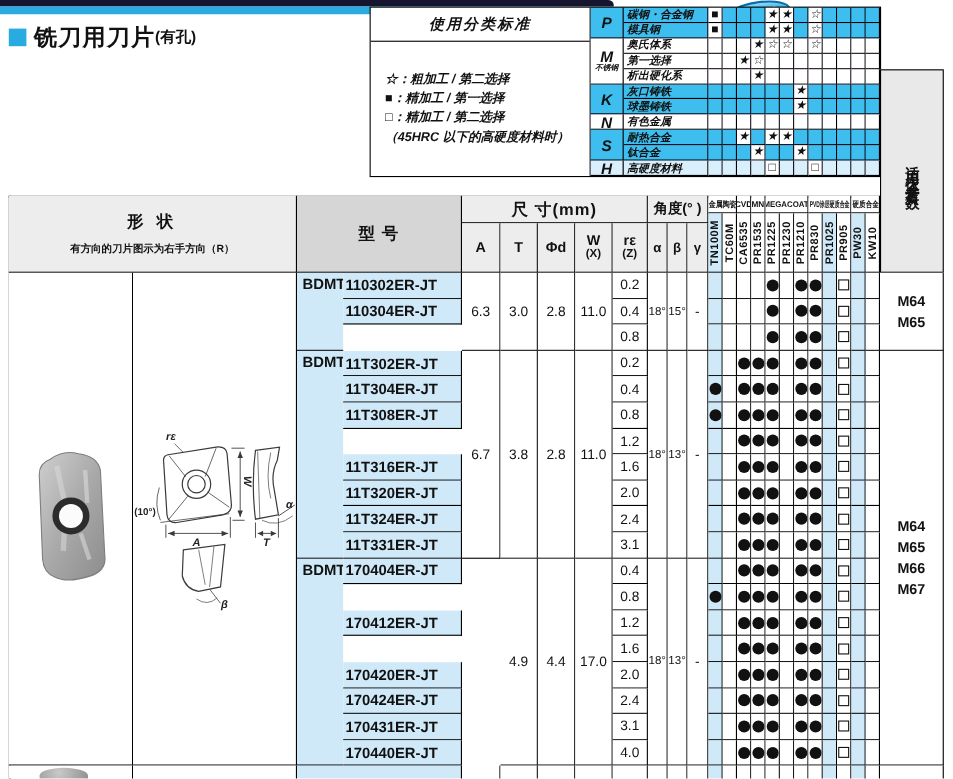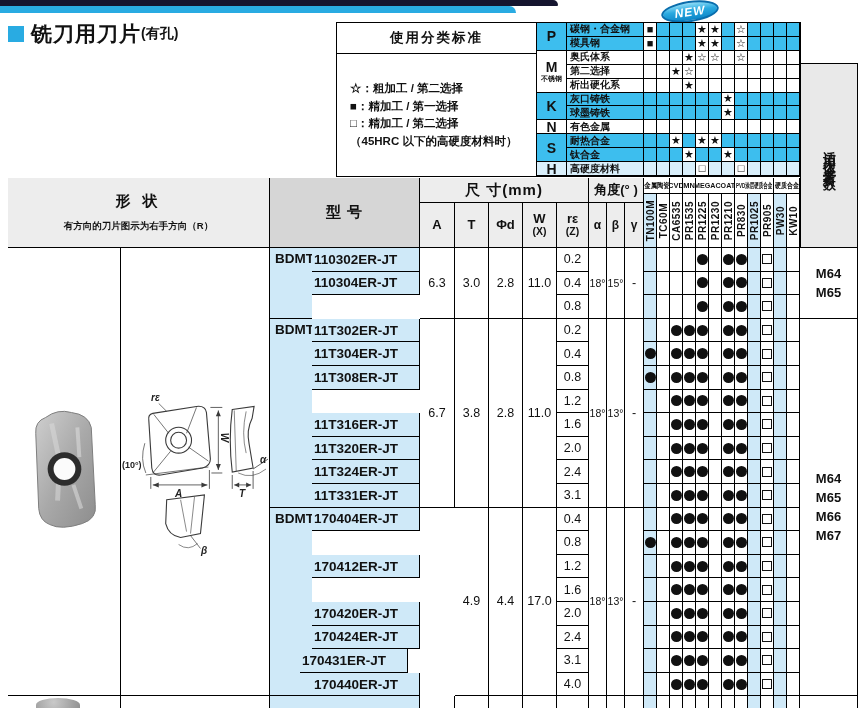--- a/index.html
+++ b/index.html
@@ -22,21 +22,21 @@
   .title{left:8px;top:20px;display:flex;align-items:center;}
   .tsq{width:16px;height:16px;background:var(--accent);display:inline-block;margin-right:7px;}
   .tmain{font-size:21px;font-weight:bold;letter-spacing:1px;}
   .tsuf{font-size:14px;font-weight:bold;}
   
   .newb{left:661px;top:1px;width:58px;height:21px;border-radius:50%;
         background:linear-gradient(180deg,#8edcf7 0%,#29a9e0 45%,#0c86c8 100%);
         border:2px solid #0a6dac;color:#fff;font-size:12px;font-weight:bold;font-style:italic;
         display:flex;align-items:center;justify-content:center;transform:rotate(-8deg);letter-spacing:1px;}
   
-  .cls{left:337px;top:23px;width:463px;height:153px;outline:2px solid #000;outline-offset:-1px;background:#701a75;}
+  .cls{left:337px;top:7px;width:463px;height:153px;outline:2px solid #000;outline-offset:-1px;background:#701a75;font-style:italic;}
   .legend{left:0;top:0;width:200px;height:153px;border-right:1px solid #000;display:flex;flex-direction:column;
           position:absolute;box-sizing:border-box;background:#fff;}
   .legend-title{height:30px;border-bottom:1px solid #000;display:flex;align-items:center;justify-content:center;
           font-size:13.5px;font-weight:bold;letter-spacing:2px;}
   .legend-items{flex:1;display:flex;flex-direction:column;justify-content:center;padding-left:13px;}
   .legend-items div{font-size:11.5px;font-weight:bold;line-height:17.5px;white-space:nowrap;}
   .nm{justify-content:flex-start!important;padding-left:3px;font-size:10px;font-weight:bold;white-space:nowrap;}
   .mk{font-size:11px;line-height:1;}
   .letter{flex-direction:column;font-weight:bold;font-size:14px;line-height:1;}
   .letter .sub{font-size:7px;font-weight:bold;margin-top:1px;}
@@ -127,21 +127,21 @@
         <div class="c mk t-white" style="left: 333px; top: 27.8182px; width: 13px; height: 13.9091px;"></div>
         <div class="c mk t-white" style="left: 346px; top: 27.8182px; width: 13px; height: 13.9091px;">★</div>
         <div class="c mk t-white" style="left: 359px; top: 27.8182px; width: 13px; height: 13.9091px;">☆</div>
         <div class="c mk t-white" style="left: 372px; top: 27.8182px; width: 13px; height: 13.9091px;">☆</div>
         <div class="c mk t-white" style="left: 385px; top: 27.8182px; width: 13px; height: 13.9091px;"></div>
         <div class="c mk t-white" style="left: 398px; top: 27.8182px; width: 13px; height: 13.9091px;">☆</div>
         <div class="c mk t-white" style="left: 411px; top: 27.8182px; width: 13px; height: 13.9091px;"></div>
         <div class="c mk t-white" style="left: 424px; top: 27.8182px; width: 13px; height: 13.9091px;"></div>
         <div class="c mk t-white" style="left: 437px; top: 27.8182px; width: 13px; height: 13.9091px;"></div>
         <div class="c mk t-white" style="left: 450px; top: 27.8182px; width: 13px; height: 13.9091px;"></div>
-        <div class="c nm t-white" style="left: 230px; top: 41.7273px; width: 77px; height: 13.9091px;">第二选择</div>
+        <div class="c nm t-white" style="left: 230px; top: 41.7273px; width: 77px; height: 13.9091px;">第一选择</div>
         <div class="c mk t-white" style="left: 307px; top: 41.7273px; width: 13px; height: 13.9091px;"></div>
         <div class="c mk t-white" style="left: 320px; top: 41.7273px; width: 13px; height: 13.9091px;"></div>
         <div class="c mk t-white" style="left: 333px; top: 41.7273px; width: 13px; height: 13.9091px;">★</div>
         <div class="c mk t-white" style="left: 346px; top: 41.7273px; width: 13px; height: 13.9091px;">☆</div>
         <div class="c mk t-white" style="left: 359px; top: 41.7273px; width: 13px; height: 13.9091px;"></div>
         <div class="c mk t-white" style="left: 372px; top: 41.7273px; width: 13px; height: 13.9091px;"></div>
         <div class="c mk t-white" style="left: 385px; top: 41.7273px; width: 13px; height: 13.9091px;"></div>
         <div class="c mk t-white" style="left: 398px; top: 41.7273px; width: 13px; height: 13.9091px;"></div>
         <div class="c mk t-white" style="left: 411px; top: 41.7273px; width: 13px; height: 13.9091px;"></div>
         <div class="c mk t-white" style="left: 424px; top: 41.7273px; width: 13px; height: 13.9091px;"></div>
@@ -845,21 +845,21 @@
       </div>
       <div class="c" style="left: 727px; top: 447.6px; width: 13px; height: 23.6px;">
         <span class="dot"></span>
       </div>
       <div class="c lb" style="left: 740px; top: 447.6px; width: 13px; height: 23.6px;"></div>
       <div class="c" style="left: 753px; top: 447.6px; width: 13px; height: 23.6px;">
         <span class="sq"></span>
       </div>
       <div class="c lb" style="left: 766px; top: 447.6px; width: 13px; height: 23.6px;"></div>
       <div class="c" style="left: 779px; top: 447.6px; width: 13px; height: 23.6px;"></div>
-      <div class="c lb mnum" style="left: 292px; top: 471.2px; width: 108px; height: 23.6px;">170431ER-JT</div>
+      <div class="c lb mnum" style="left: 304px; top: 471.2px; width: 108px; height: 23.6px;">170431ER-JT</div>
       <div class="c dv" style="left: 549px; top: 471.2px; width: 32px; height: 23.6px;">3.1</div>
       <div class="c lb" style="left: 636px; top: 471.2px; width: 13px; height: 23.6px;"></div>
       <div class="c" style="left: 649px; top: 471.2px; width: 13px; height: 23.6px;"></div>
       <div class="c" style="left: 662px; top: 471.2px; width: 13px; height: 23.6px;">
         <span class="dot"></span>
       </div>
       <div class="c" style="left: 675px; top: 471.2px; width: 13px; height: 23.6px;">
         <span class="dot"></span>
       </div>
       <div class="c" style="left: 688px; top: 471.2px; width: 13px; height: 23.6px;">

